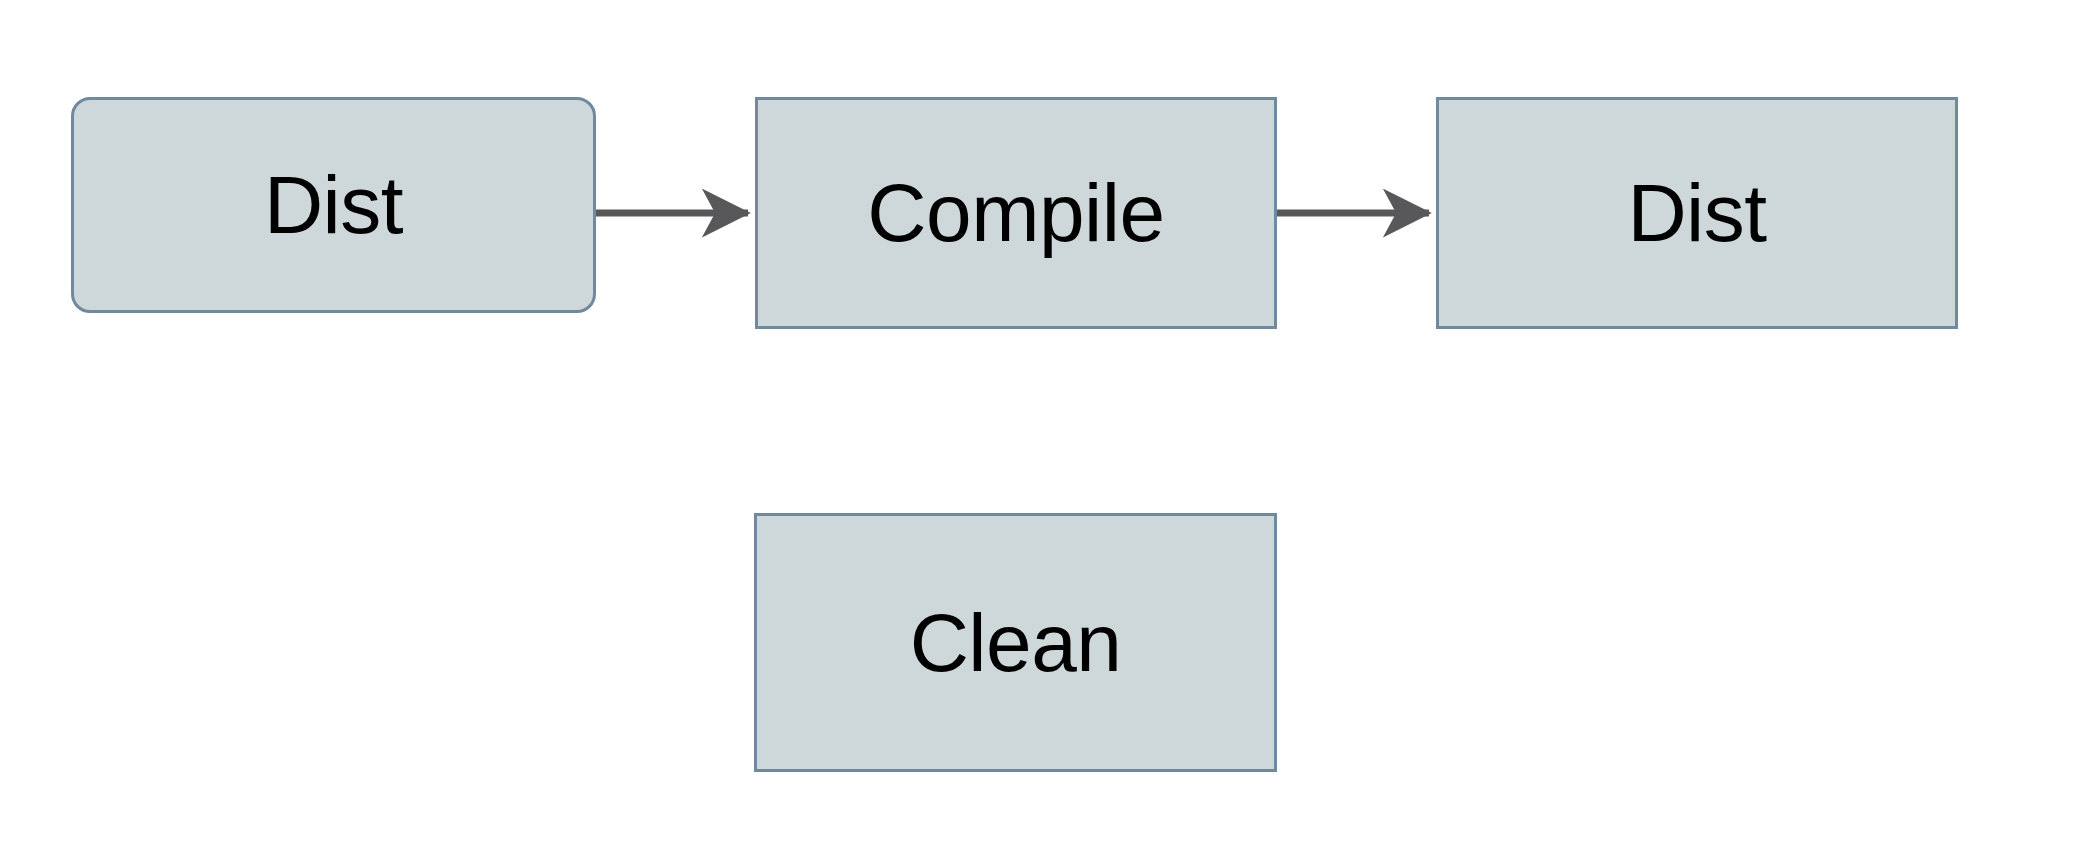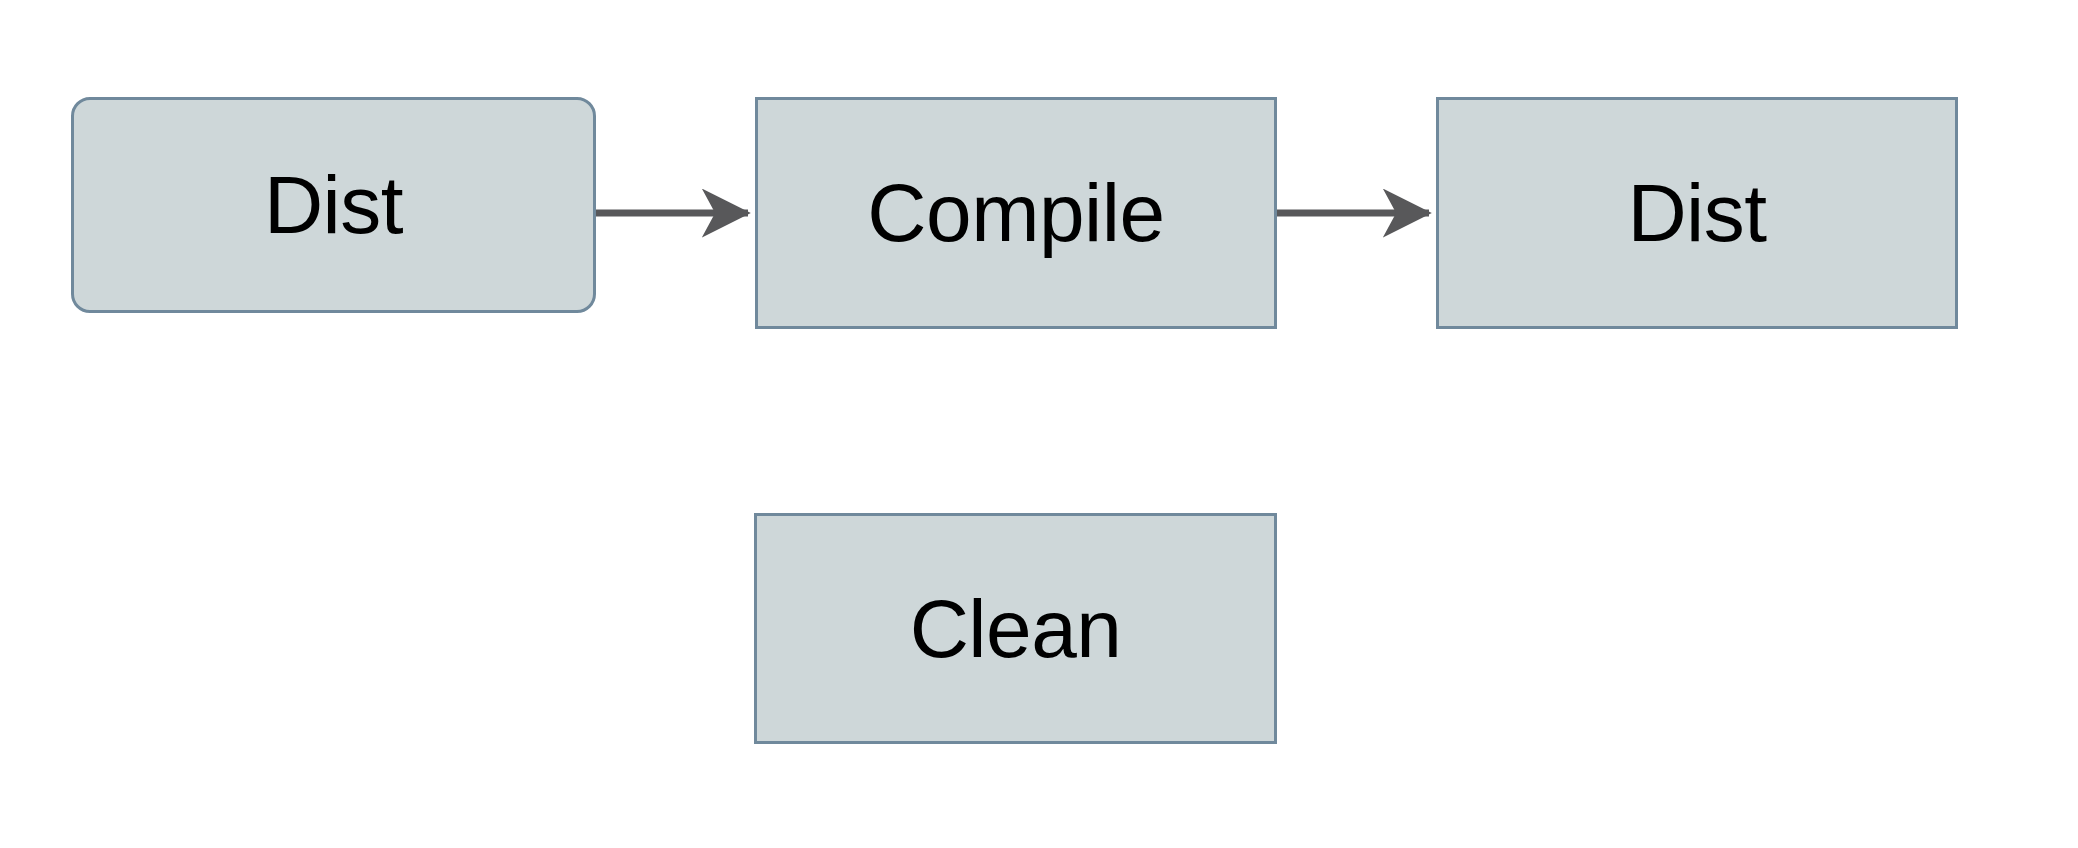--- a/index.html
+++ b/index.html
@@ -72,17 +72,17 @@
   </div>
 
   <div class="node" style="left:755px; top:97px; width:522px; height:232px;">
     <span class="node-label">Compile</span>
   </div>
 
   <div class="node" style="left:1436px; top:97px; width:522px; height:232px;">
     <span class="node-label">Dist</span>
   </div>
 
-  <div class="node" style="left:754px; top:513px; width:523px; height:231px;">
+  <div class="node" style="left:754px; top:513px; width:523px; height:259px;">
     <span class="node-label">Clean</span>
   </div>
 
 </div>
 
 </body></html>

